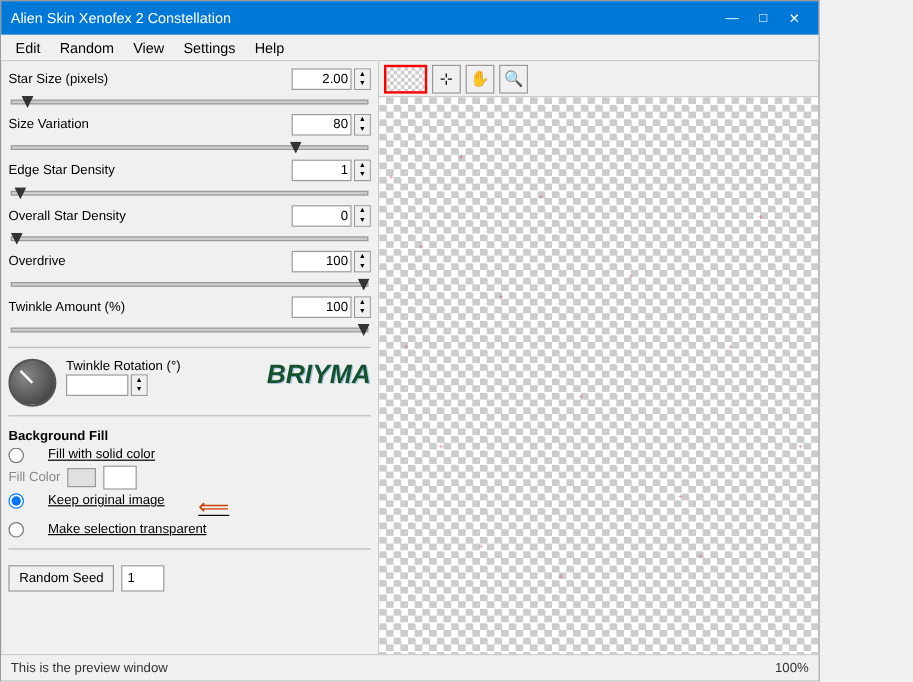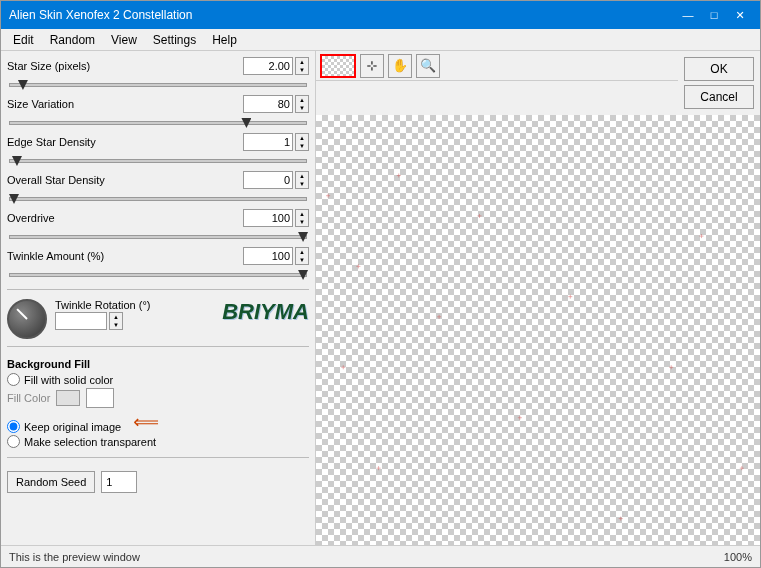--- a/index.html
+++ b/index.html
@@ -5,21 +5,21 @@
     * { box-sizing: border-box; margin: 0; padding: 0; }
     body {
       font-family: 'Segoe UI', Tahoma, Geneva, Verdana, sans-serif;
       font-size: 12px;
       background: #f0f0f0;
       width: 761px;
       height: 568px;
       overflow: hidden;
     }
     .window {
-      width: 761px;
+      width: 683px;
       height: 568px;
       background: #f0f0f0;
       border: 1px solid #999;
       display: flex;
       flex-direction: column;
     }
     .title-bar {
       background: #0078d7;
       color: white;
       padding: 4px 8px;
@@ -198,23 +198,24 @@
     .bg-fill-section {
       margin-top: 4px;
     }
     .bg-fill-title {
       font-size: 11px;
       font-weight: bold;
       margin-bottom: 3px;
     }
     .radio-row {
       display: flex;
-      align-items: flex-end;
-      gap: 4px;
+      align-items: flex-start;
+      gap: 20px;
       margin-bottom: 2px;
+      text-decoration: underline;
     }
     .radio-row input[type=radio] {
       margin: 0;
     }
     .radio-label {
       font-size: 11px;
     }
     .fill-color-row {
       display: flex;
       align-items: center;
@@ -528,24 +529,20 @@
             <button class="toolbar-btn">
               <span>⊹</span>
             </button>
             <button class="toolbar-btn">
               <span>✋</span>
             </button>
             <button class="toolbar-btn">
               <span>🔍</span>
             </button>
           </div>
-        </div>
-        <div class="ok-cancel-area">
-          <button class="action-btn">OK</button>
-          <button class="action-btn">Cancel</button>
         </div>
       </div>
 
       <div class="preview-canvas">
         <svg class="star-overlay" viewBox="0 0 440 510">
 
           <g fill="none" stroke="#cc4444" stroke-width="0.7" opacity="0.6">
             <line x1="10" y1="80" x2="14" y2="80"></line>
               <line x1="12" y1="78" x2="12" y2="82"></line>
             <line x1="40" y1="150" x2="44" y2="150"></line>

